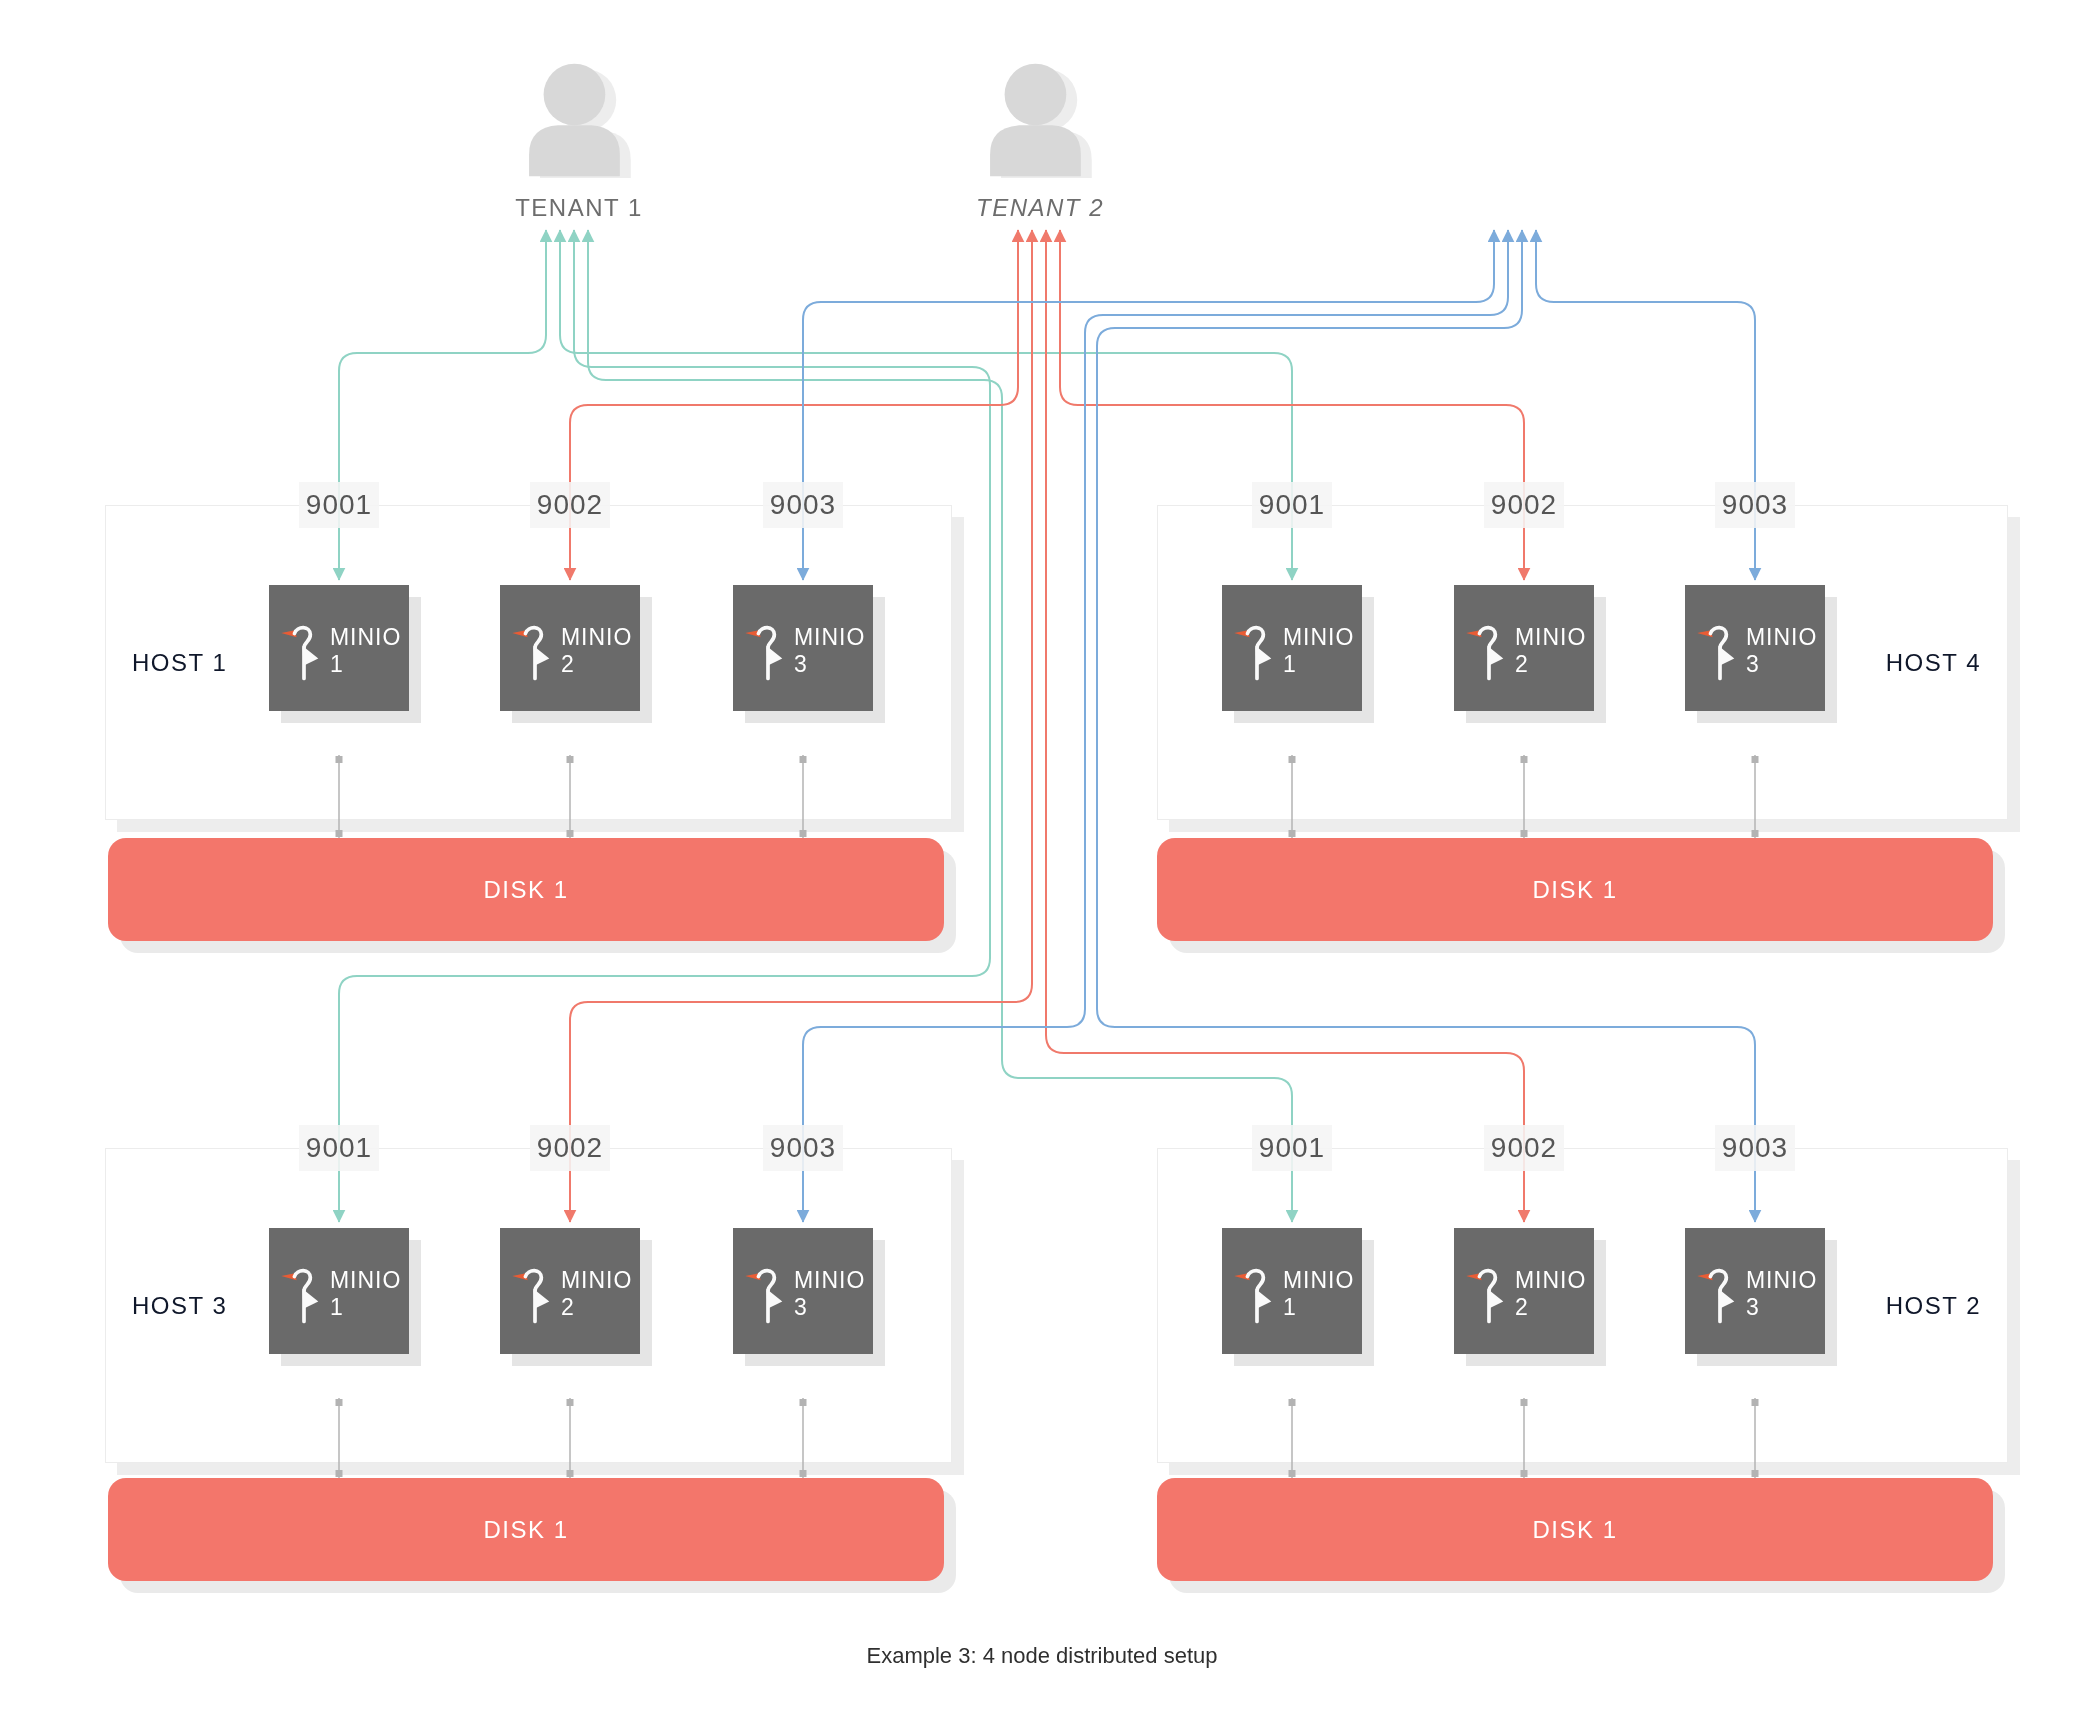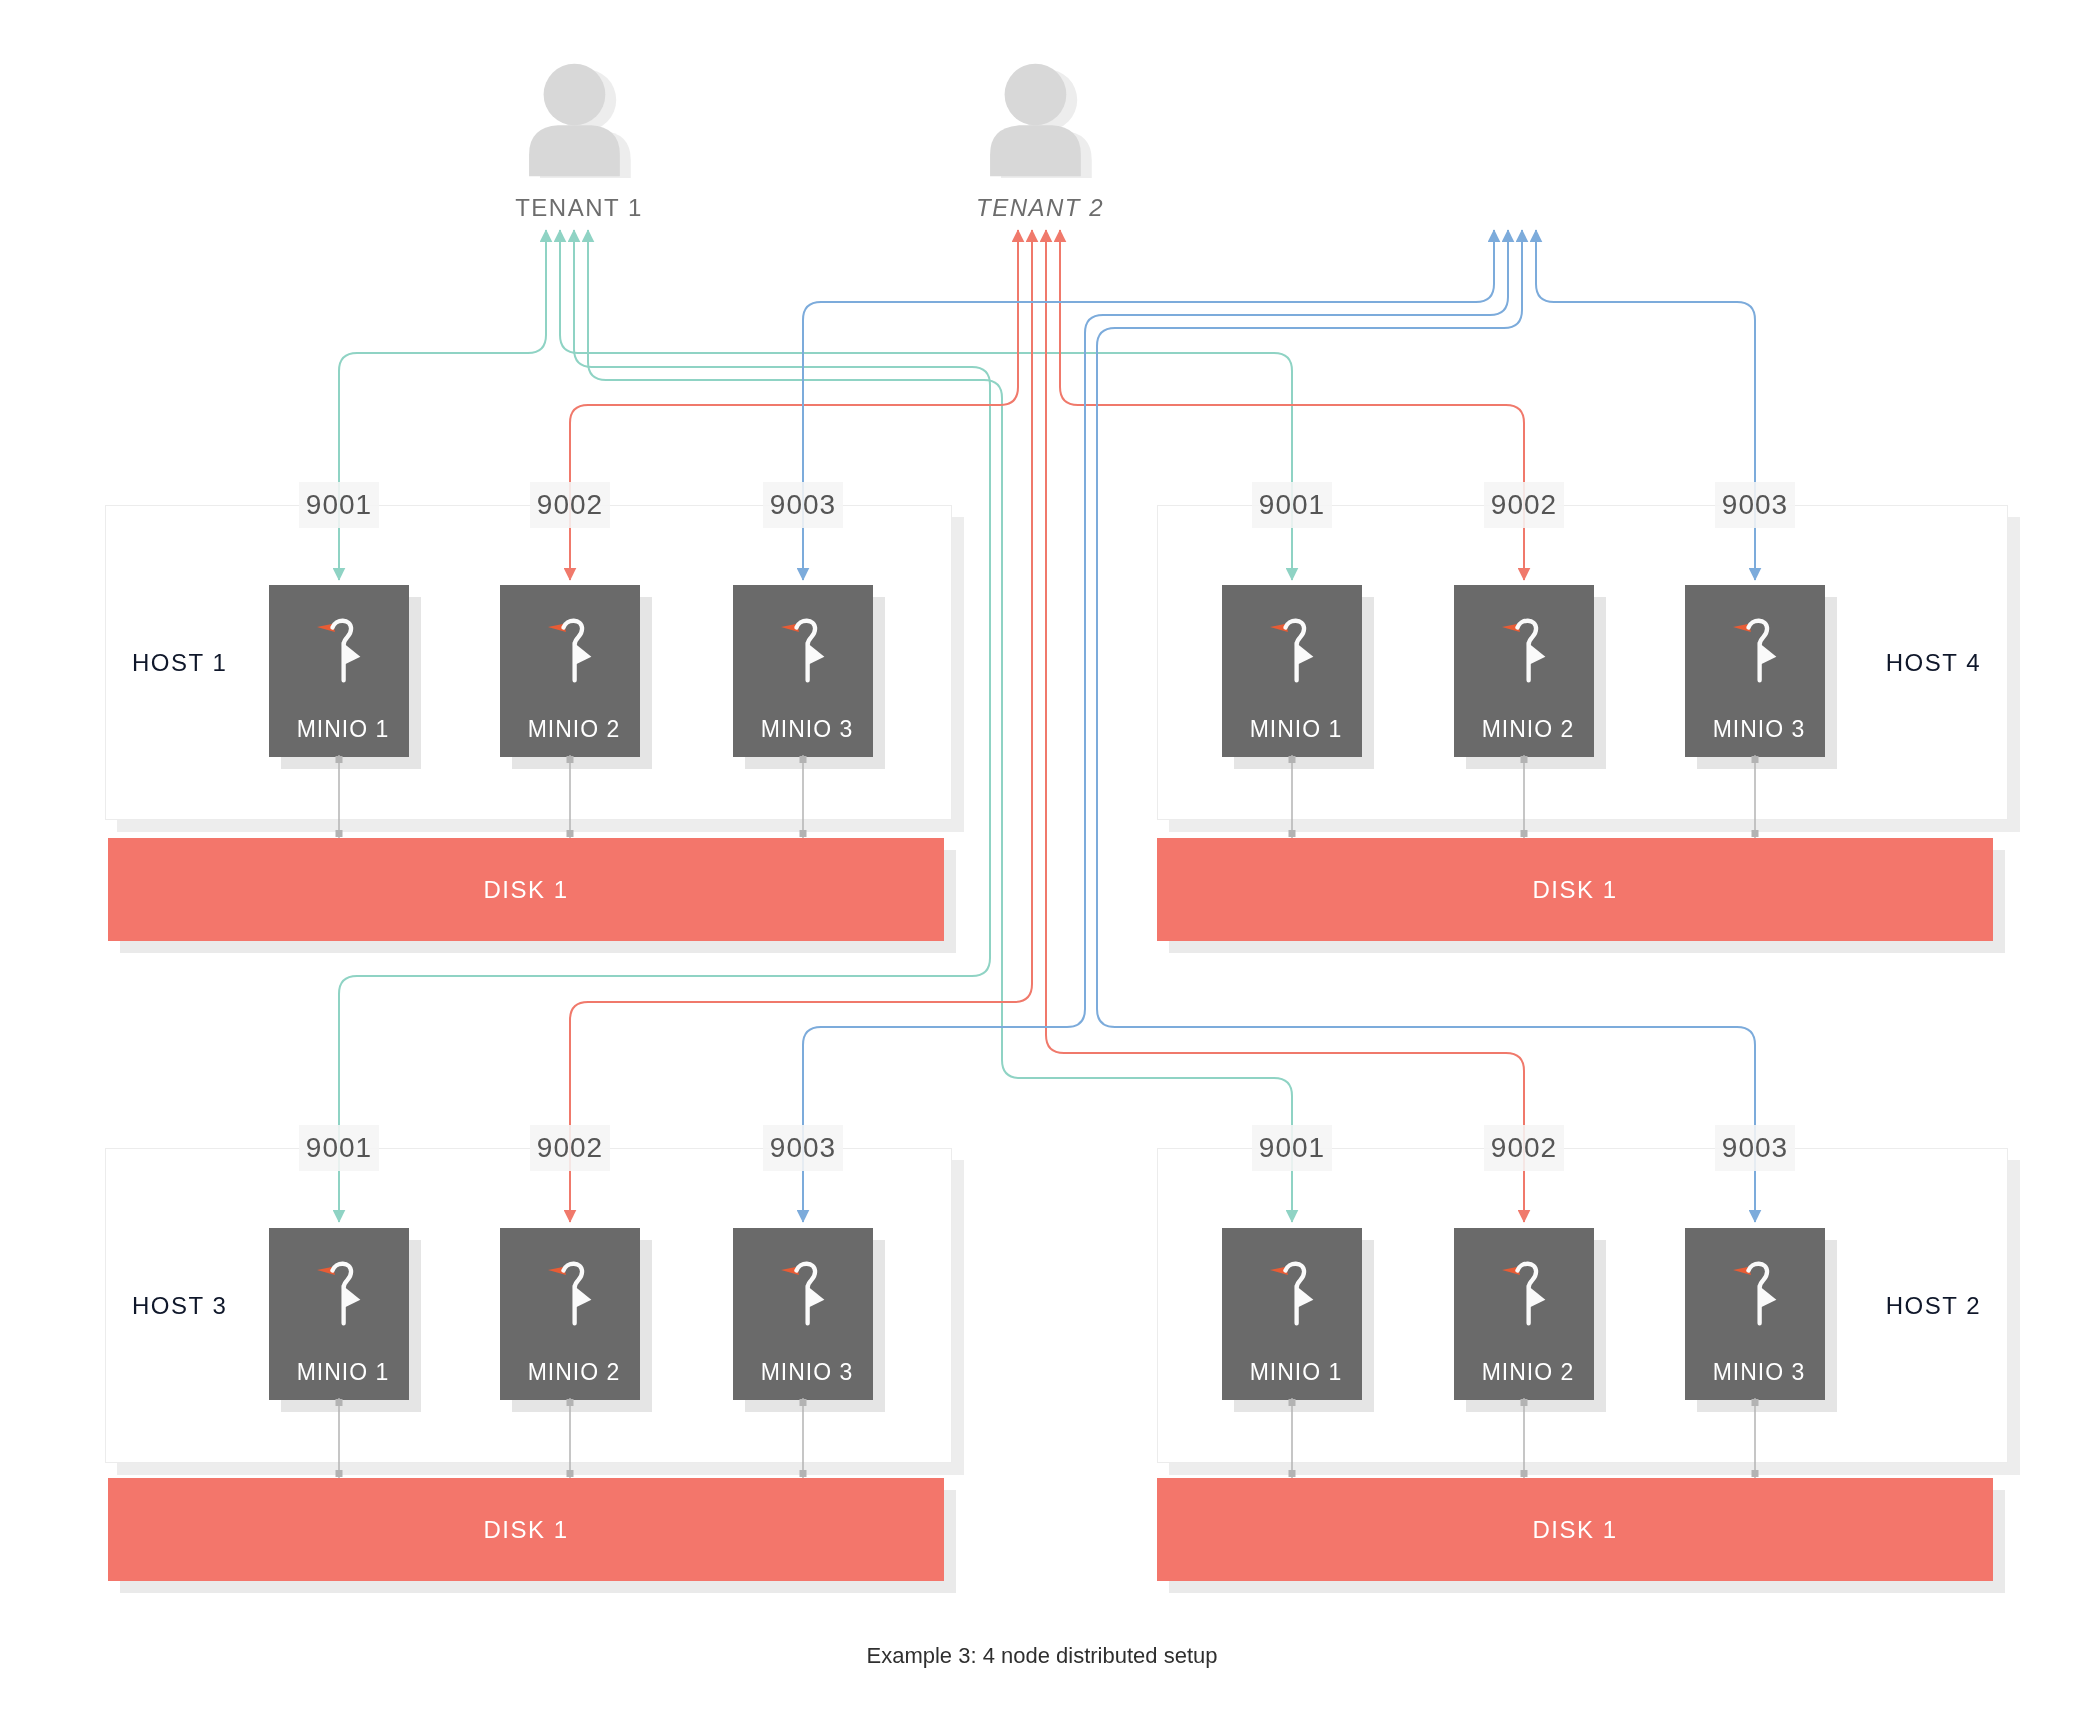--- a/index.html
+++ b/index.html
@@ -15,27 +15,27 @@
   .host-label{
     position:absolute; top:50%; transform:translateY(-50%);
     font-size:24px; color:#0f172a; letter-spacing:1.5px; white-space:nowrap;
   }
   .host-label.left{left:26px;}
   .host-label.right{right:26px;}
   
   .disk{
     position:absolute; height:103px; box-shadow:12px 12px 0 0 #eaeaea; z-index:1;
     display:flex; align-items:center; justify-content:center;
-    color:#ffffff; font-size:24px; letter-spacing:1.5px;
+    color:#ffffff; font-size:24px; letter-spacing:1.5px;border-radius:18px;
   }
   
   .node{
-    position:absolute; width:140px; height:172px; z-index:2;
+    position:absolute; width:140px; height:126px; z-index:2;
     box-shadow:12px 12px 0 0 #e5e5e5;
-    display:flex; flex-direction:column; align-items:center; justify-content:space-between;
+    display:flex; flex-direction:row; align-items:center; justify-content:space-between;
     padding:20px 0 14px 8px; box-sizing:border-box;
   }
   .node .stork{width:62px; height:86px;}
   .node-label{color:#ffffff; font-size:23px; letter-spacing:1px;}
   
   .port{
     position:absolute; width:80px; height:46px; z-index:4;
     background:rgba(245,245,245,0.88);
     display:flex; align-items:center; justify-content:center;
     font-size:28px; color:#555555; letter-spacing:1px;

